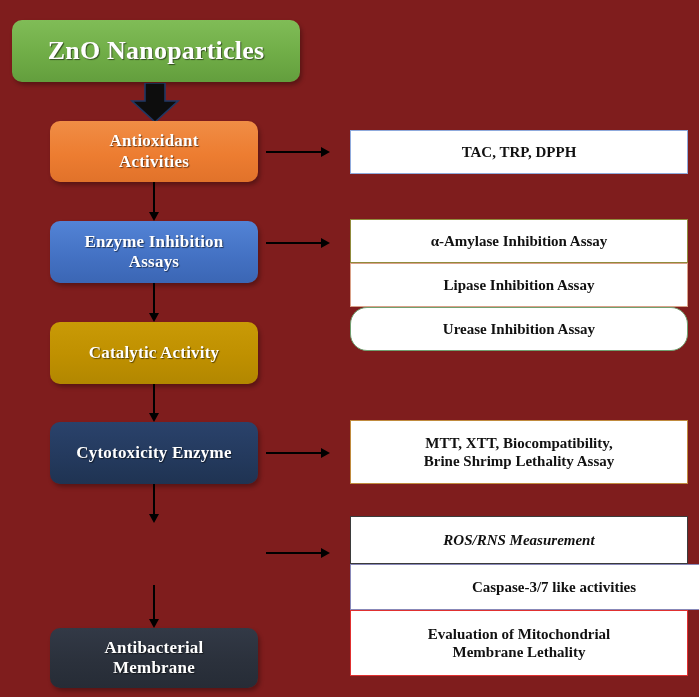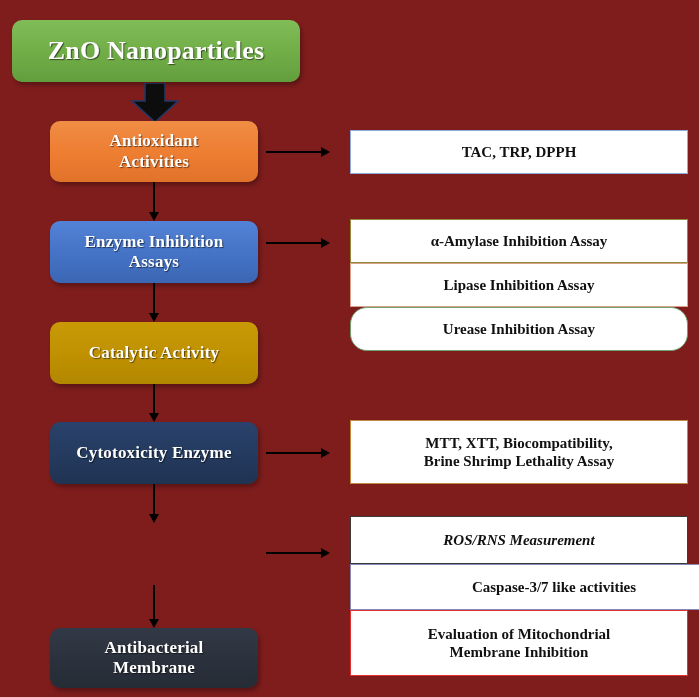--- a/index.html
+++ b/index.html
@@ -192,17 +192,17 @@
     <span>ROS/RNS Measurement</span>
   </div>
 
   <div class="out" style="left:350px; top:564px; width:408px; height:46px; border-color:#8888B8;">
     <span>Caspase-3/7 like activities</span>
   </div>
 
   <div class="out" style="left:350px; top:610px; width:338px; height:66px; border-color:#E03030;">
     <span>
       <span>Evaluation of Mitochondrial</span><br>
-      <span>Membrane Inhibition</span>
+      <span>Membrane Lethality</span>
     </span>
   </div>
 
 </div>
 
 </body></html>

